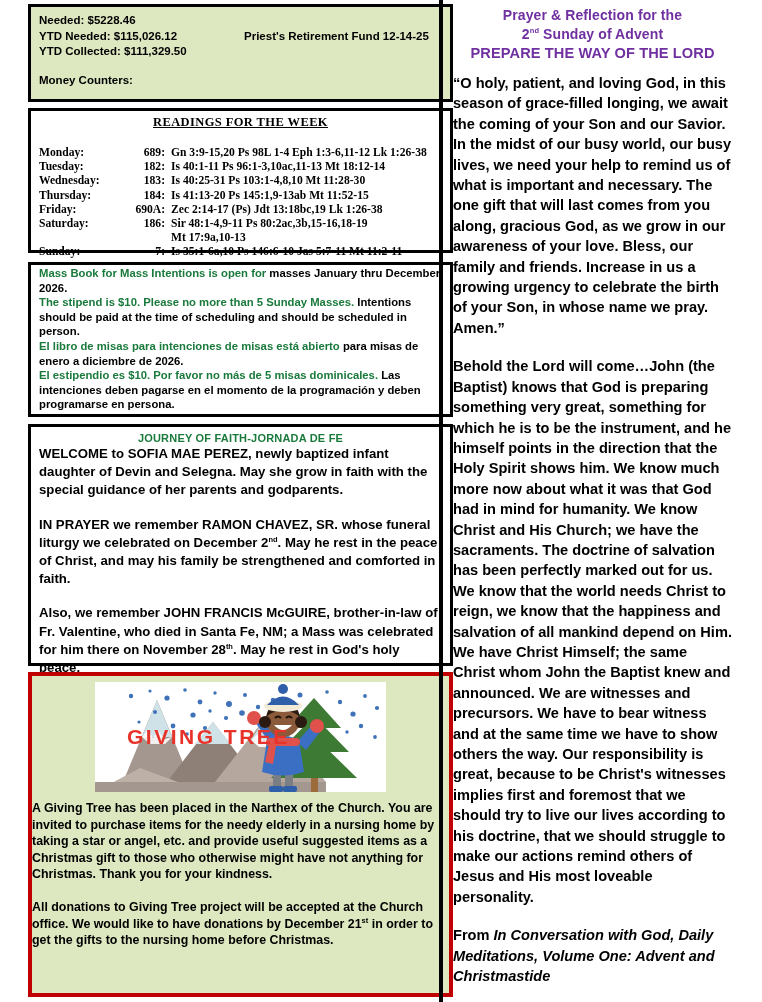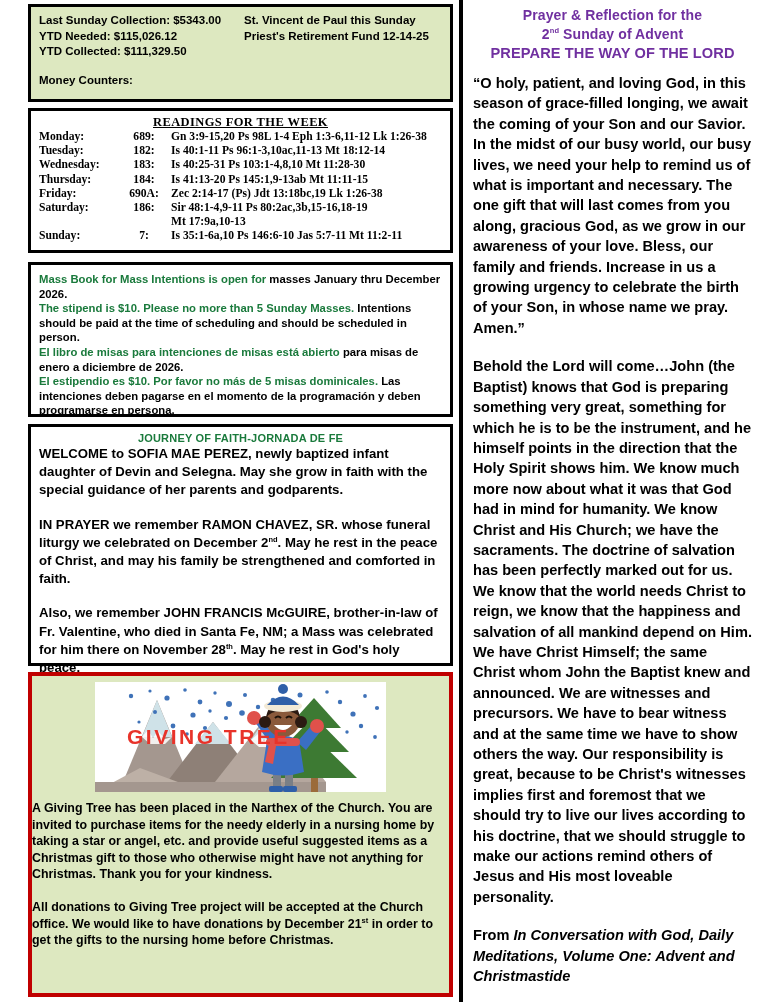--- a/index.html
+++ b/index.html
@@ -6,39 +6,39 @@
   body{
     width:762px;height:1002px;
     background:#ffffff;
     font-family:"Liberation Sans", sans-serif;
     overflow:hidden;
   }
   .page{position:relative;width:762px;height:1002px;}
 
   
   .col-left{position:absolute;left:0;top:0;width:459px;height:1002px;}
-  .col-right{position:absolute;left:459px;top:0;width:303px;height:1002px;
+  .col-right{position:absolute;left:439px;top:0;width:303px;height:1002px;
              box-sizing:border-box;border-left:4px solid #000;}
 
   
   .box{box-sizing:border-box;}
   .bx-finance{
     position:absolute;left:28px;top:4px;width:425px;height:98px;
     background:#dde8c0;border:3px solid #000;
     padding:6px 0 0 8px;
   }
   .bx-readings{
     position:absolute;left:28px;top:108px;width:425px;height:145px;
     background:#ffffff;border:3px solid #000;
     padding:3px 0 0 0;
   }
   .bx-massbook{
     position:absolute;left:28px;top:262px;width:425px;height:155px;
     background:#ffffff;border:3px solid #000;
-    padding:7px 8px 0 8px;
+    padding:1px 8px 0 8px;
   }
   .bx-journey{
     position:absolute;left:28px;top:424px;width:425px;height:242px;
     background:#ffffff;border:3px solid #000;
     padding:4px 8px 0 8px;
   }
   .bx-giving{
     position:absolute;left:28px;top:672px;width:425px;height:325px;
     background:#dde8c0;border:4px solid #c00000;
     padding:0;
@@ -55,28 +55,28 @@
   .fin-counters{display:flex;flex-direction:column;}
   .fin-c1{width:125px;flex:0 0 125px;}
   .fin-c2{width:85px;flex:0 0 85px;text-align:left;}
   .fin-c3{flex:1;}
   sup{font-size:7.5px;vertical-align:super;line-height:0;}
 
   
   .rd-title{
     text-align:center;font-family:"Liberation Serif", serif;
     font-weight:bold;font-size:12.5px;letter-spacing:.4px;
-    text-decoration:underline;color:#000;margin:1px 0 0 0;
+    text-decoration:underline;color:#000;margin:1px 0 16px 0;
   }
   .rd-tbl{font-family:"Liberation Serif", serif;font-weight:bold;
           font-size:11.6px;color:#000;line-height:14.2px;width:100%;
           border-collapse:collapse;}
   .rd-tbl td{padding:0;vertical-align:top;}
   .rd-day{width:84px;padding-left:8px !important;white-space:nowrap;}
-  .rd-num{width:42px;text-align:center;white-space:nowrap;padding-right:4px !important;}
+  .rd-num{width:42px;text-align:right;white-space:nowrap;padding-right:4px !important;}
   .rd-ref{padding-left:2px !important;}
   .rd-cont{padding-left:2px !important;}
 
   
   .mb{font-size:11.3px;font-weight:bold;line-height:14.6px;color:#000;}
   .g{color:#1a7a3c;}
 
   
   .jf-title{
     text-align:center;color:#1a7a3c;font-weight:bold;font-size:11px;
@@ -109,25 +109,22 @@
 </head>
 <body>
 
 <div class="page">
 
   <div class="col-left">
 
     <div class="bx-finance box">
       <div class="fin fin-grid">
         <div class="fin-row">
+          <div class="fin-a">Needed: $5228.46</div>
           <div class="fin-b"></div>
-        </div>
-        <div class="fin-row">
-          <div class="fin-a">Last Sunday Collection: $5343.00</div>
-          <div class="fin-b">St. Vincent de Paul this Sunday</div>
         </div>
         <div class="fin-row">
           <div class="fin-a">YTD Needed: $115,026.12</div>
           <div class="fin-b">Priest's Retirement Fund 12-14-25</div>
         </div>
         <div class="fin-row">
           <div class="fin-a">YTD Collected: $111,329.50</div>
           <div class="fin-b"></div>
         </div>
         <div class="fin-gap"></div>
@@ -159,21 +156,21 @@
             <td class="rd-ref">Is 40:1-11 Ps 96:1-3,10ac,11-13 Mt 18:12-14</td>
           </tr>
           <tr>
             <td class="rd-day">Wednesday:</td>
             <td class="rd-num">183:</td>
             <td class="rd-ref">Is 40:25-31 Ps 103:1-4,8,10 Mt 11:28-30</td>
           </tr>
           <tr>
             <td class="rd-day">Thursday:</td>
             <td class="rd-num">184:</td>
-            <td class="rd-ref">Is 41:13-20 Ps 145:1,9-13ab Mt 11:11-15</td>
+            <td class="rd-ref">Is 41:13-20 Ps 145:1,9-13ab Mt 11:52-15</td>
           </tr>
           <tr>
             <td class="rd-day">Friday:</td>
             <td class="rd-num">690A:</td>
             <td class="rd-ref">Zec 2:14-17 (Ps) Jdt 13:18bc,19 Lk 1:26-38</td>
           </tr>
           <tr>
             <td class="rd-day">Saturday:</td>
             <td class="rd-num">186:</td>
             <td class="rd-ref">Sir 48:1-4,9-11 Ps 80:2ac,3b,15-16,18-19</td>

